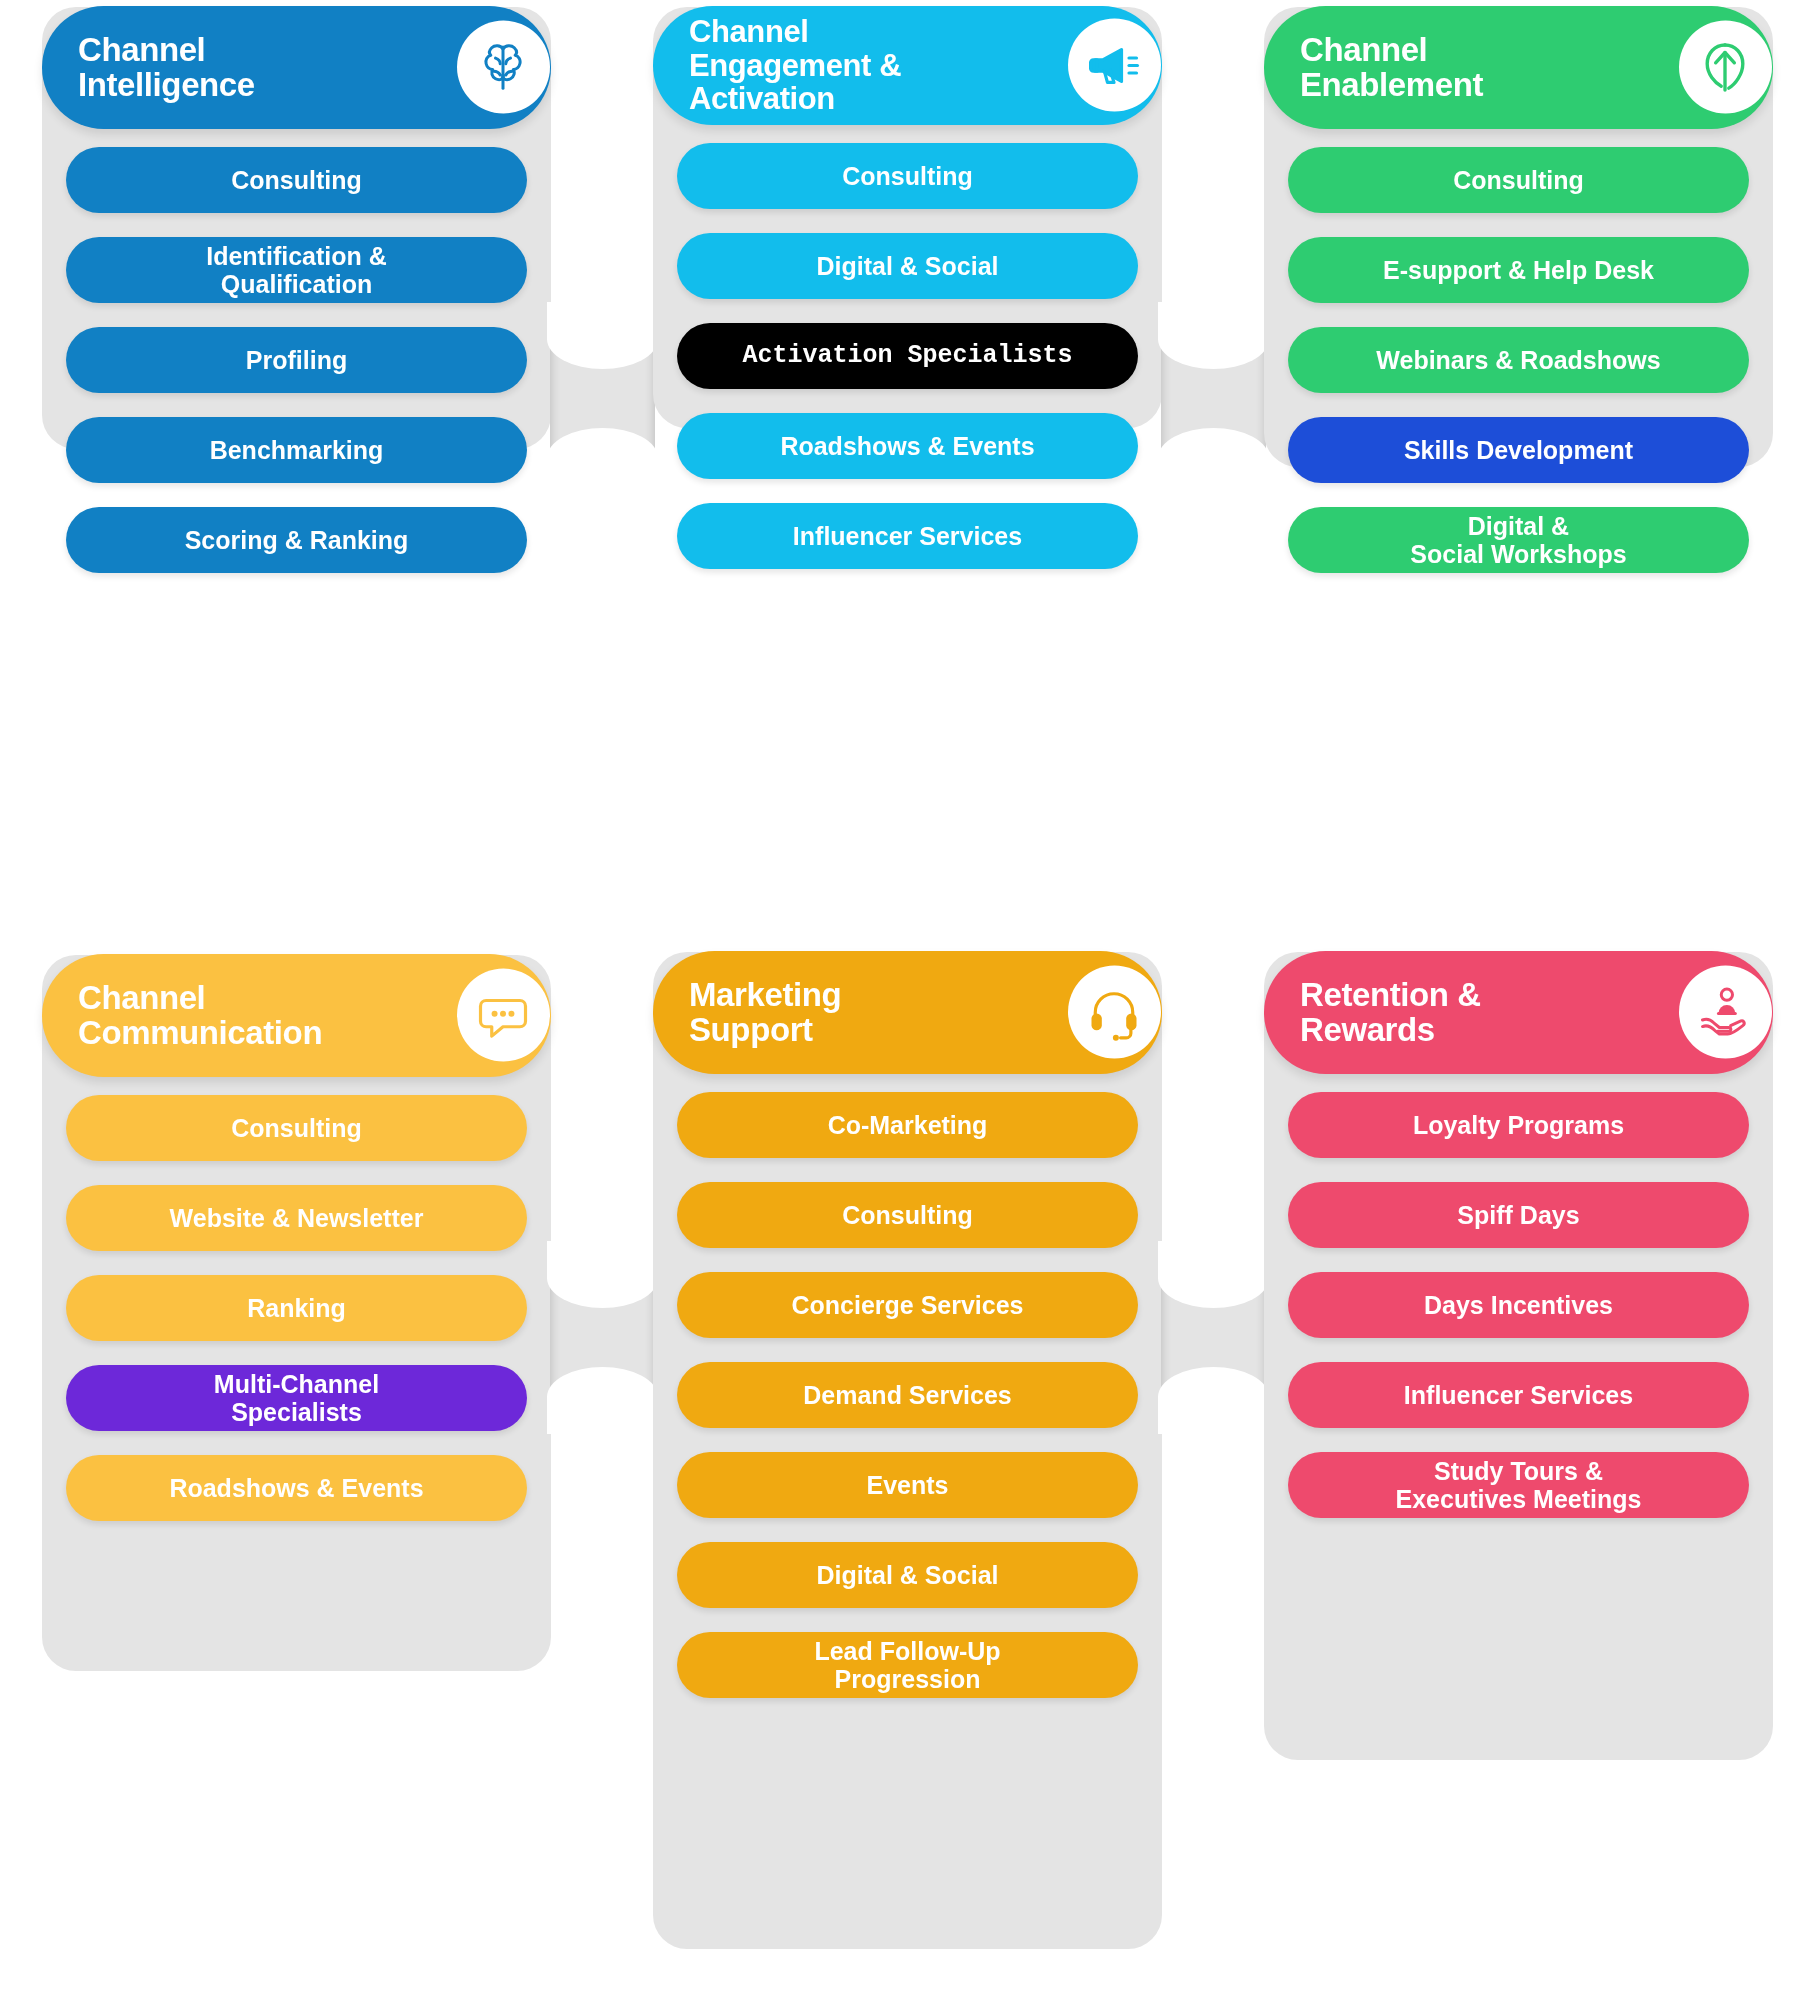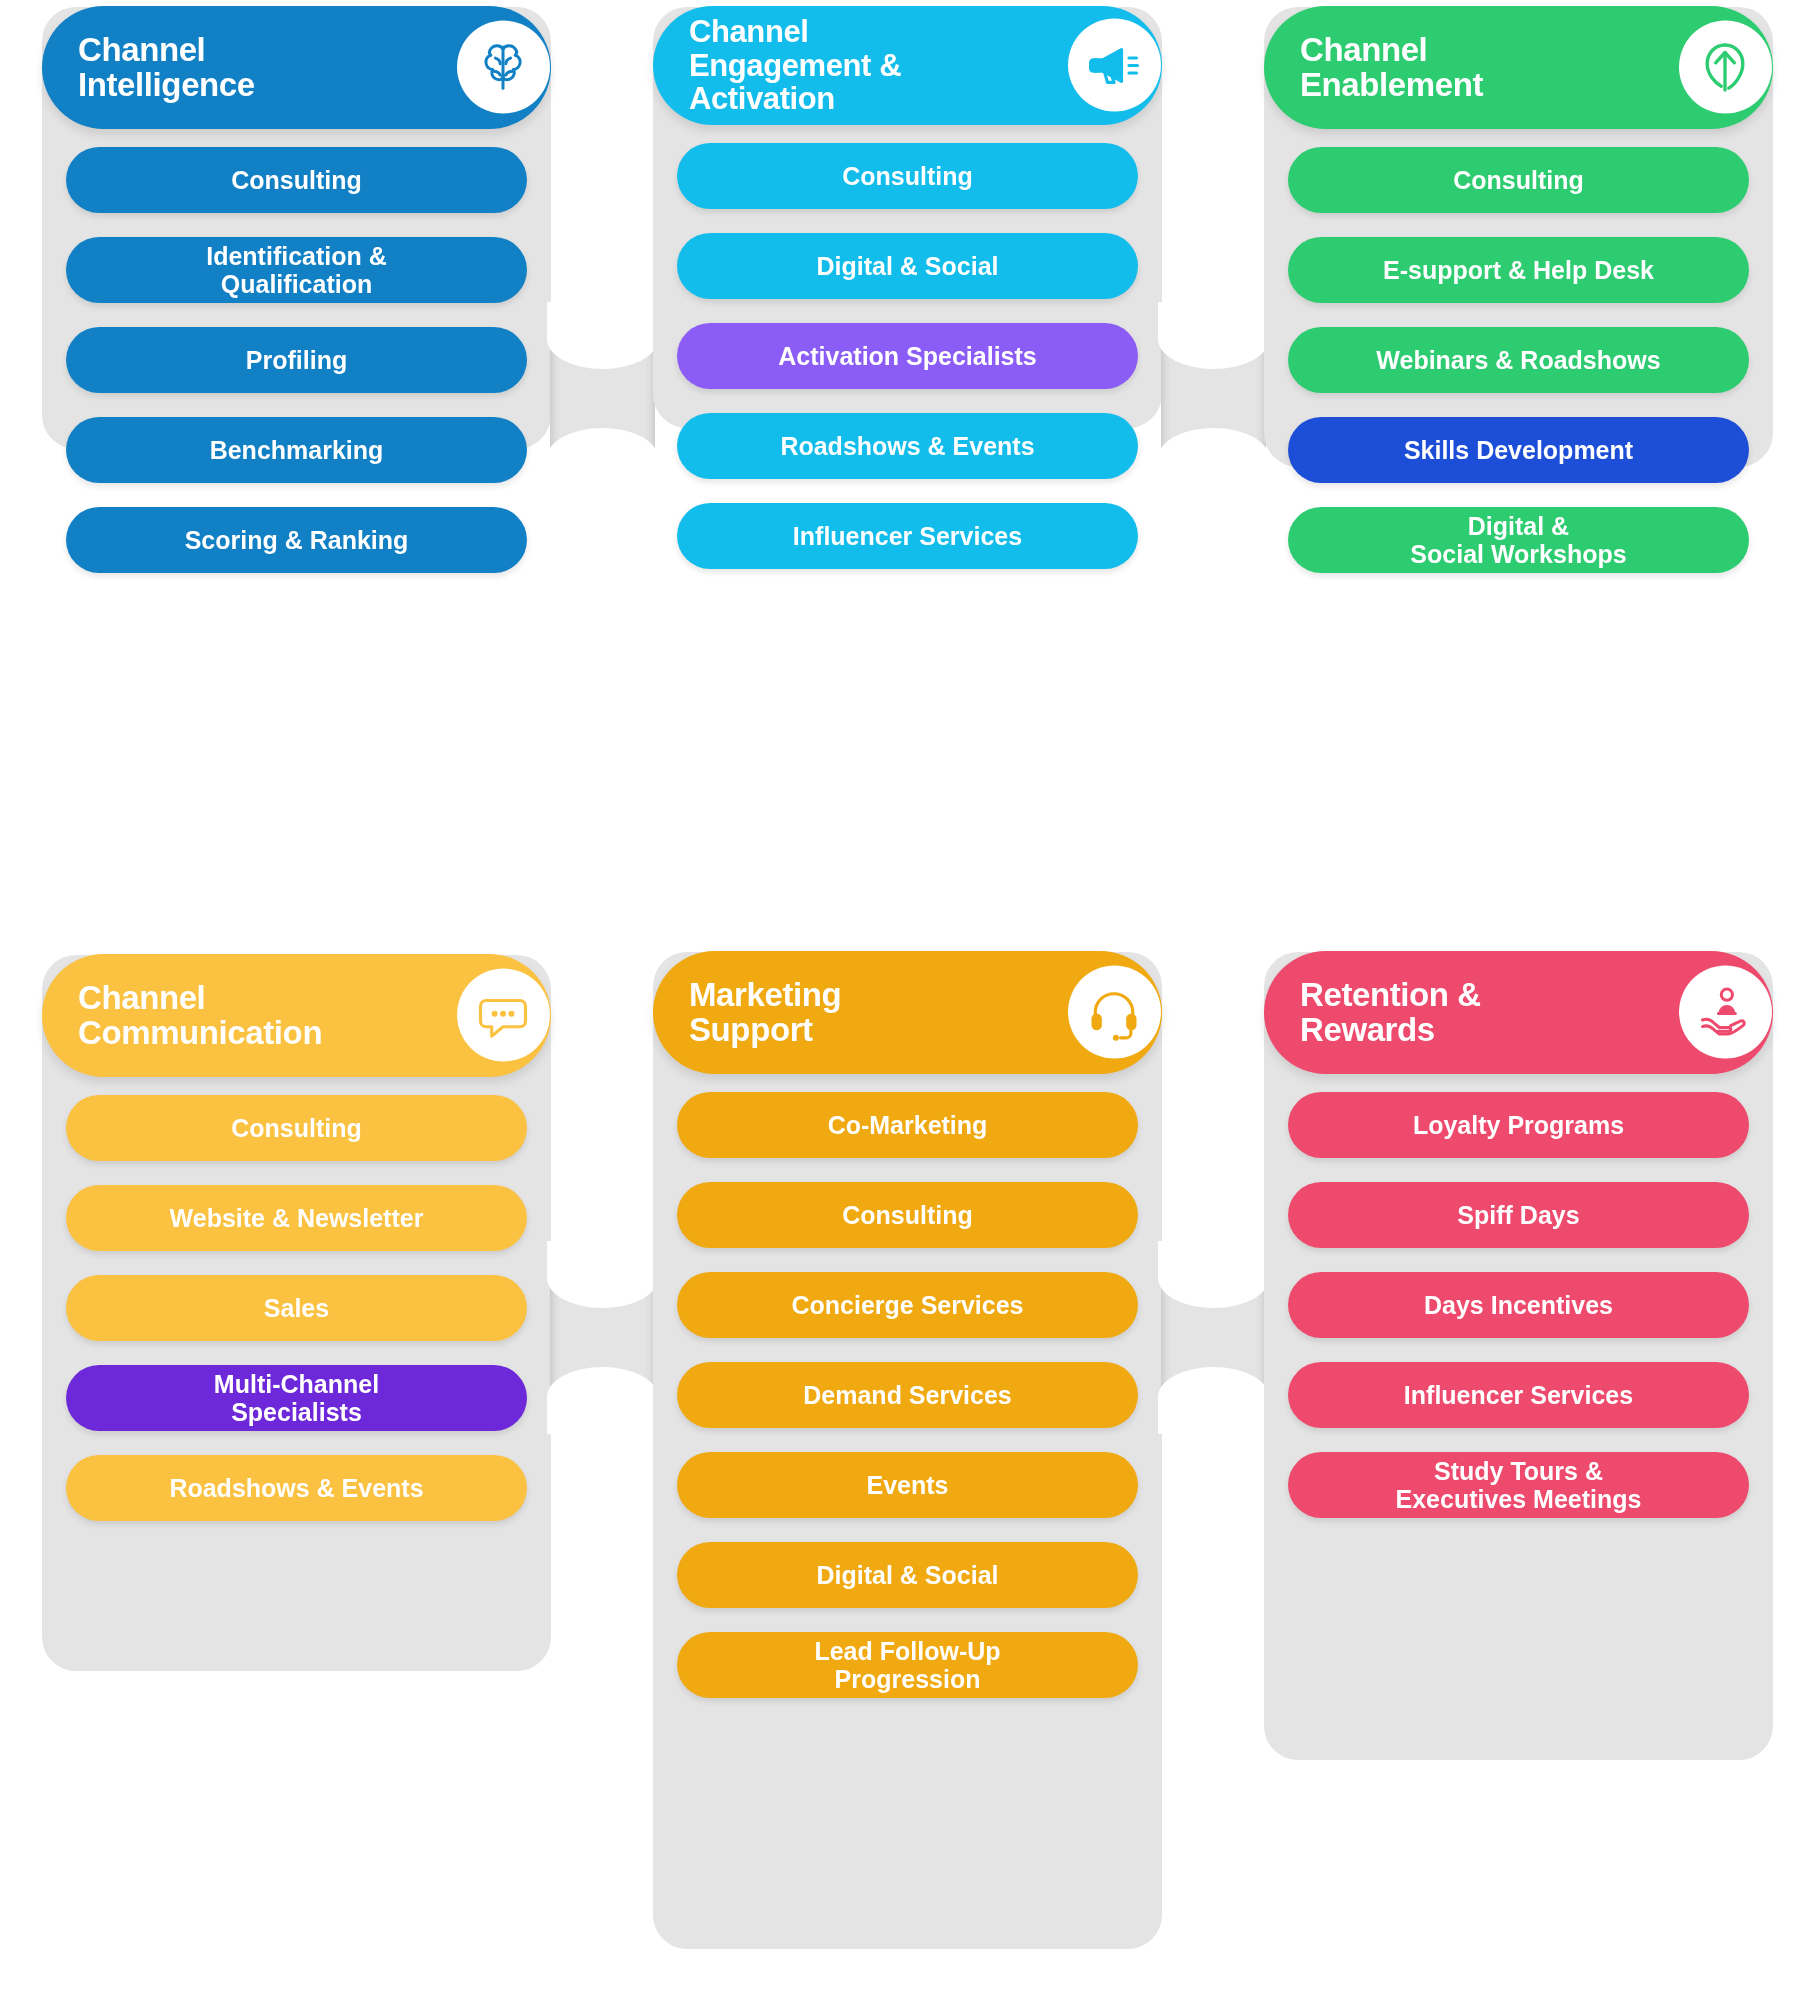--- a/index.html
+++ b/index.html
@@ -159,21 +159,21 @@
           <path d="M22 39l3 11h7l-4-13"></path>
           <path d="M48 24h8"></path>
           <path d="M48 32h9"></path>
           <path d="M48 40h8"></path>
         </svg>
       </div>
     </div>
     <div class="items">
       <div class="item" style="background:#12bdec;">Consulting</div>
       <div class="item" style="background:#12bdec;">Digital &amp; Social</div>
-      <div class="item" style="background:#8b5cf6;">Activation Specialists</div>
+      <div class="item" style="background:#000000;font-family:Liberation Mono, monospace;">Activation Specialists</div>
       <div class="item" style="background:#12bdec;">Roadshows &amp; Events</div>
       <div class="item" style="background:#12bdec;">Influencer Services</div>
     </div>
   </div>
 
   <div class="connector" style="left:1161px; top:336px;"></div>
 
   <div class="col" style="left:1264px; top:7px; height:460px;">
     <div class="col-header" style="background:#2ecc71;">
       <div class="title">Channel
@@ -206,21 +206,21 @@
           <path d="M14 16h36a6 6 0 0 1 6 6v16a6 6 0 0 1-6 6H32l-12 10V44h-6a6 6 0 0 1-6-6V22a6 6 0 0 1 6-6z"></path>
           <circle cx="23" cy="30" r="3.2" fill="#fbc141" stroke="none"></circle>
           <circle cx="32" cy="30" r="3.2" fill="#fbc141" stroke="none"></circle>
           <circle cx="41" cy="30" r="3.2" fill="#fbc141" stroke="none"></circle>
         </svg>
       </div>
     </div>
     <div class="items">
       <div class="item" style="background:#fbc141;">Consulting</div>
       <div class="item" style="background:#fbc141;">Website &amp; Newsletter</div>
-      <div class="item" style="background:#fbc141;">Sales</div>
+      <div class="item" style="background:#fbc141;">Ranking</div>
       <div class="item" style="background:#6d28d9;">Multi-Channel
 Specialists</div>
       <div class="item" style="background:#fbc141;">Roadshows &amp; Events</div>
     </div>
   </div>
 
   <div class="connector" style="left:550px; top:1275px;"></div>
 
   <div class="col" style="left:653px; top:952px; height:997px;">
     <div class="col-header" style="background:#f0a911;">

